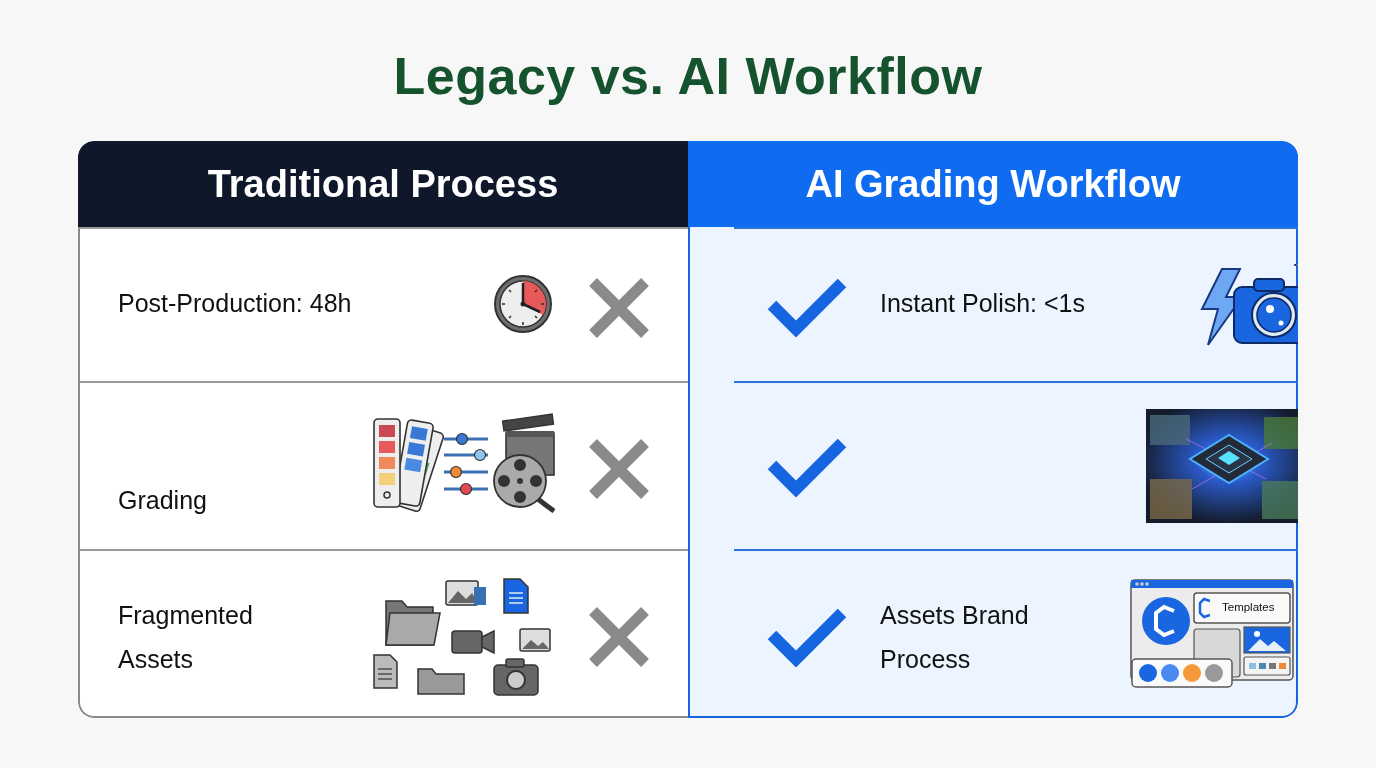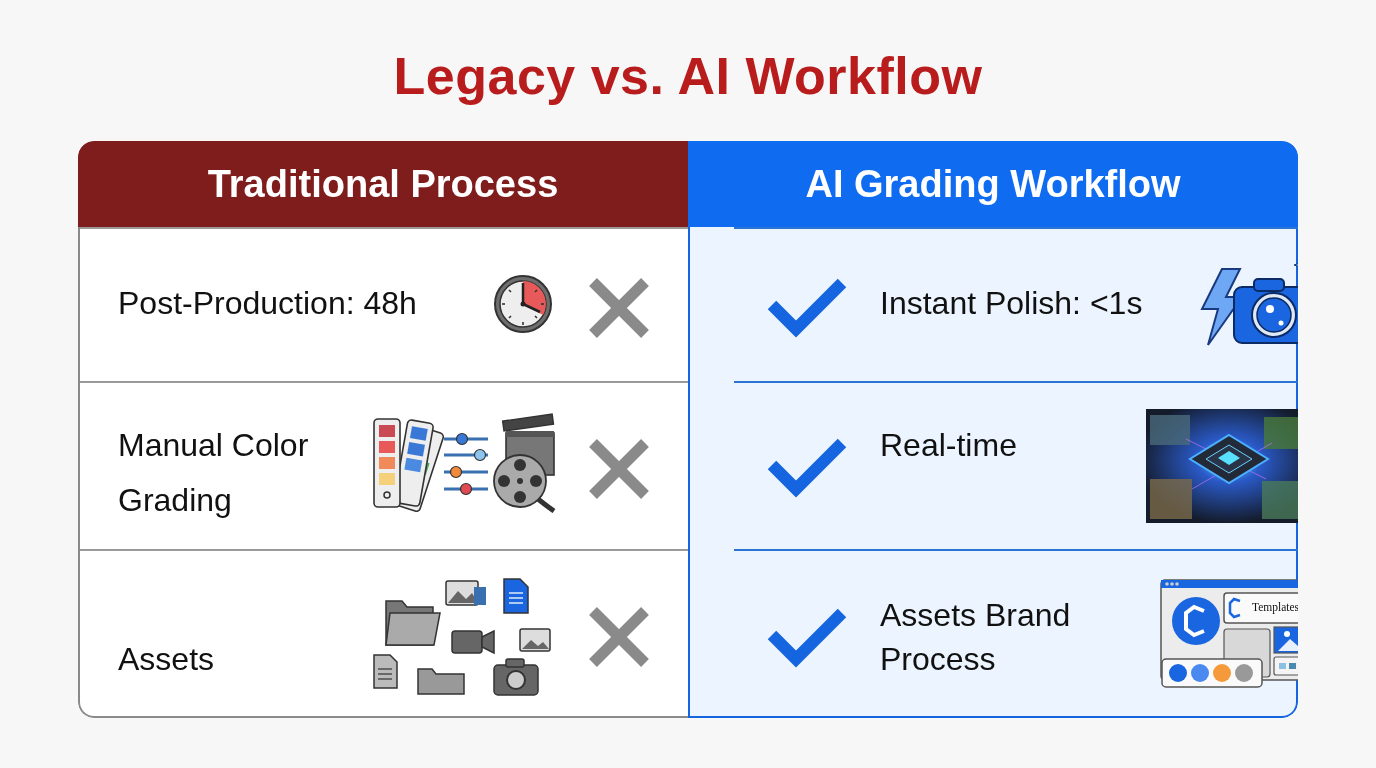--- a/index.html
+++ b/index.html
@@ -5,46 +5,46 @@
   * { box-sizing: border-box; margin: 0; padding: 0; }
   html, body { width: 1376px; height: 768px; overflow: hidden; }
   body {
     background: #f7f7f7;
     font-family: "Liberation Sans", "DejaVu Sans", sans-serif;
     color: #111;
     position: relative;
   }
   .page-title {
     position: absolute; left: 0; top: 46px; width: 1376px;
-    text-align: center; font-size: 52px; font-weight: bold; color: #b91c1c;
+    text-align: center; font-size: 52px; font-weight: bold; color: #14532d;
     letter-spacing: 0.5px;
   }
   .table {
     position: absolute; left: 78px; top: 141px; width: 1220px; height: 577px;
     border-radius: 16px; overflow: hidden;
     background: #fff;
   }
   .col { position: absolute; top: 0; height: 577px; }
   .col-left { left: 0; width: 610px; border-left: 2px solid #8a8a8a; border-bottom: 2px solid #8a8a8a; border-radius: 16px 0 0 16px; background: #fff;}
   .col-right { left: 610px; width: 610px; background: #ecf5ff; border: 2px solid #1565e0; border-top: none; border-radius: 0 16px 16px 0; }
   .head {
     position: absolute; top: 0; left: 0; height: 86px; width: 100%;
     display: flex; align-items: center; justify-content: center;
     font-size: 38px; font-weight: bold; color: #fff;
   }
-  .col-left .head { background: #7f1d1d; border-radius: 16px 0 0 0; left: -2px; width: calc(100% + 2px); }
+  .col-left .head { background: #0f172a; border-radius: 16px 0 0 0; left: -2px; width: calc(100% + 2px); }
   .col-right .head { background: #0f6cf0; border-radius: 0 16px 0 0; left: -2px; width: calc(100% + 4px); }
   .row { position: absolute; left: 0; width: 100%; }
   .col-left .row { border-top: 2px solid #9a9a9a; }
   .col-right .row { border-top: 2px solid #2a74d6; margin-left: 44px; }
   .r1 { top: 86px; height: 154px; }
   .r2 { top: 240px; height: 168px; }
   .r3 { top: 408px; height: 169px; }
   .label {
-    position: absolute; font-size: 32px; line-height: 44px; color: #111;
+    position: absolute; font-size: 25px; line-height: 44px; color: #111;
   }
   .col-left .label { left: 38px; }
   .col-right .label { left: 146px; }
   .x-icon { position: absolute; left: 505px; width: 68px; height: 68px; }
   .check-icon { position: absolute; left: 30px; width: 86px; height: 70px; }
   .icon { position: absolute; }
 </style>
 </head>
 <body>
 
@@ -75,21 +75,20 @@
         <line x1="31" y1="31" x2="48" y2="39" stroke="#222" stroke-width="2.5"></line>
         <circle cx="31" cy="31" r="2.5" fill="#222"></circle>
       </svg>
       <svg class="x-icon" style="top:45px;" viewBox="0 0 68 68">
         <line x1="8" y1="8" x2="60" y2="60" stroke="#8a8a8a" stroke-width="11"></line>
         <line x1="60" y1="8" x2="8" y2="60" stroke="#8a8a8a" stroke-width="11"></line>
       </svg>
     </div>
 
     <div class="row r2">
-      <div class="label" style="top:40px;">Manual Color</div>
       <div class="label" style="top:95px;">Grading</div>
       <svg class="icon" style="left:290px;top:28px;" width="186" height="102" viewBox="0 0 186 102">
 
         <g transform="rotate(18 40 90)">
             <rect x="26" y="16" width="26" height="82" rx="4" fill="#eee" stroke="#333" stroke-width="1.6"></rect>
           <rect x="31" y="48" width="16" height="12" fill="#4cae66"></rect>
             <rect x="31" y="64" width="16" height="12" fill="#4cae66"></rect>
           </g>
         <g transform="rotate(10 40 90)">
             <rect x="24" y="10" width="26" height="84" rx="4" fill="#eee" stroke="#333" stroke-width="1.6"></rect>
@@ -129,20 +128,21 @@
         <circle cx="150" cy="70" r="3" fill="#333"></circle>
         <path d="M168 88 Q178 96 184 100" stroke="#333" stroke-width="5" fill="none"></path>
       </svg>
       <svg class="x-icon" style="top:52px;" viewBox="0 0 68 68">
         <line x1="8" y1="8" x2="60" y2="60" stroke="#8a8a8a" stroke-width="11"></line>
         <line x1="60" y1="8" x2="8" y2="60" stroke="#8a8a8a" stroke-width="11"></line>
       </svg>
     </div>
 
     <div class="row r3">
+      <div class="label" style="top:42px;">Fragmented</div>
       <div class="label" style="top:86px;">Assets</div>
       <svg class="icon" style="left:290px;top:22px;" width="186" height="124" viewBox="0 0 186 124">
 
         <path d="M16 28 h16 l5 6 h26 v38 h-47 z" fill="#777" stroke="#333" stroke-width="1.5"></path>
         <path d="M20 40 h50 l-6 32 h-48 z" fill="#aaa" stroke="#333" stroke-width="1.5"></path>
 
         <rect x="76" y="8" width="32" height="24" rx="2" fill="#ddd" stroke="#333" stroke-width="1.5"></rect>
         <path d="M78 30 l10 -12 l8 8 l6 -6 l6 10 z" fill="#666"></path>
         <rect x="104" y="14" width="12" height="18" fill="#3a6fb0"></rect>
 
@@ -199,21 +199,20 @@
         <path d="M106 6 l2 6 l6 2 l-6 2 l-2 6 l-2 -6 l-6 -2 l6 -2 z" fill="#8cc0f5" stroke="#1a3a80" stroke-width="1"></path>
         <path d="M118 16 l2.5 7 l7 2.5 l-7 2.5 l-2.5 7 l-2.5 -7 l-7 -2.5 l7 -2.5 z" fill="#8cc0f5" stroke="#1a3a80" stroke-width="1"></path>
         <path d="M124 36 l1.5 4 l4 1.5 l-4 1.5 l-1.5 4 l-1.5 -4 l-4 -1.5 l4 -1.5 z" fill="#8cc0f5" stroke="#1a3a80" stroke-width="1"></path>
       </svg>
     </div>
 
     <div class="row r2">
       <svg class="check-icon" style="top:48px;" viewBox="0 0 86 70">
         <polyline points="8,34 32,58 78,12" fill="none" stroke="#1565e0" stroke-width="12"></polyline>
       </svg>
-      <div class="label" style="top:40px;">Real-time</div>
       <svg class="icon" style="left:412px;top:26px;" width="166" height="114" viewBox="0 0 166 114">
         <defs>
           <radialGradient id="glow" cx="50%" cy="45%" r="55%">
             <stop offset="0%" stop-color="#5ad8ff"></stop>
               <stop offset="35%" stop-color="#2a5ac8"></stop>
               <stop offset="100%" stop-color="#141c2c"></stop>
           </radialGradient>
         </defs>
         <rect width="166" height="114" fill="url(#glow)"></rect>
         <rect x="4" y="6" width="40" height="30" fill="#4a6a7a" opacity="0.8"></rect>
@@ -229,21 +228,21 @@
         <polygon points="83,42 94,49 83,56 72,49" fill="#5ae0ff"></polygon>
       </svg>
     </div>
 
     <div class="row r3">
       <svg class="check-icon" style="top:50px;" viewBox="0 0 86 70">
         <polyline points="8,34 32,58 78,12" fill="none" stroke="#1565e0" stroke-width="12"></polyline>
       </svg>
       <div class="label" style="top:42px;">Assets Brand</div>
       <div class="label" style="top:86px;">Process</div>
-      <div class="icon" style="left:426px;top:28px;width:164px;height:110px;font-family:Liberation Serif, serif;">
+      <div class="icon" style="left:396px;top:28px;width:164px;height:110px;">
         <svg width="164" height="110" viewBox="0 0 164 110" style="position:absolute;left:0;top:0;">
           <rect x="1" y="1" width="162" height="100" rx="4" fill="#ececec" stroke="#555" stroke-width="1.5"></rect>
           <rect x="1" y="1" width="162" height="8" fill="#1a66e0"></rect>
           <circle cx="7" cy="5" r="1.8" fill="#ccc"></circle>
             <circle cx="12" cy="5" r="1.8" fill="#ccc"></circle>
             <circle cx="17" cy="5" r="1.8" fill="#ccc"></circle>
           <circle cx="36" cy="42" r="24" fill="#1a66e0"></circle>
           <path d="M44 32 L34 28 L26 34 V50 L34 56 L44 52" fill="none" stroke="#fff" stroke-width="4"></path>
           <rect x="64" y="14" width="96" height="30" rx="3" fill="#fafafa" stroke="#555" stroke-width="1.5"></rect>
           <path d="M80 22 L74 20 L70 24 V34 L74 38 L80 36" fill="none" stroke="#1a66e0" stroke-width="2.5"></path>

